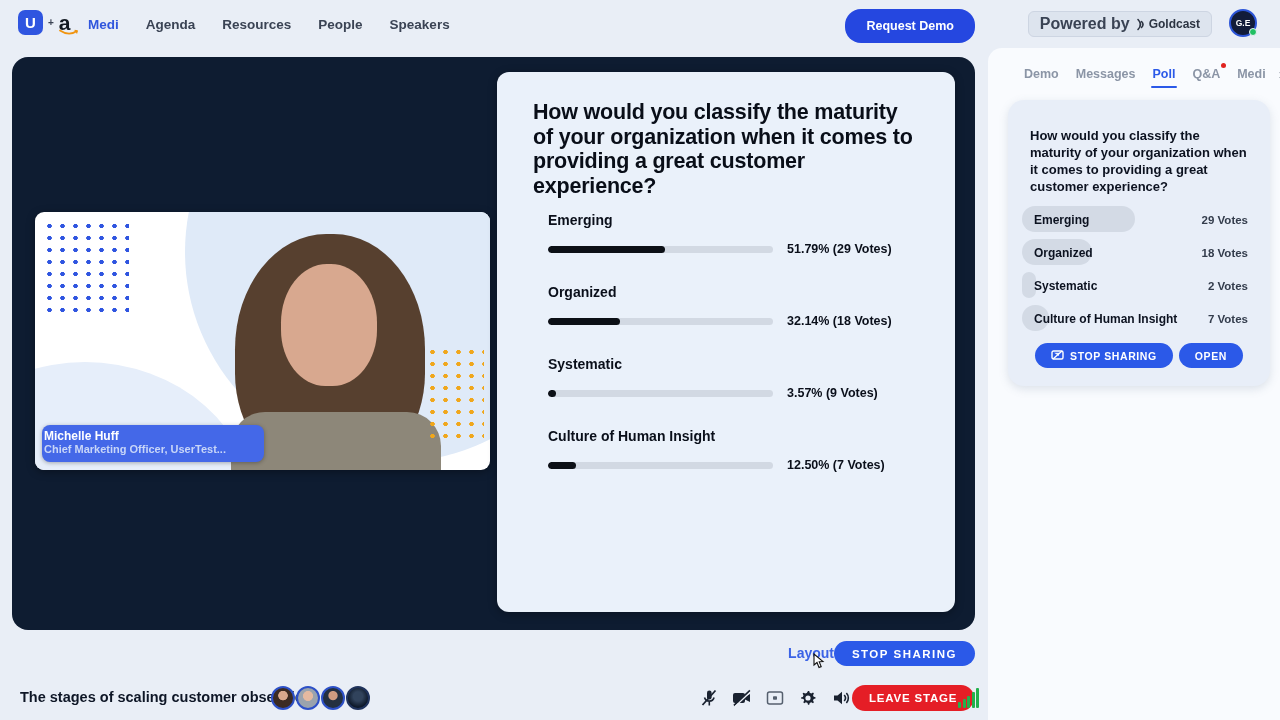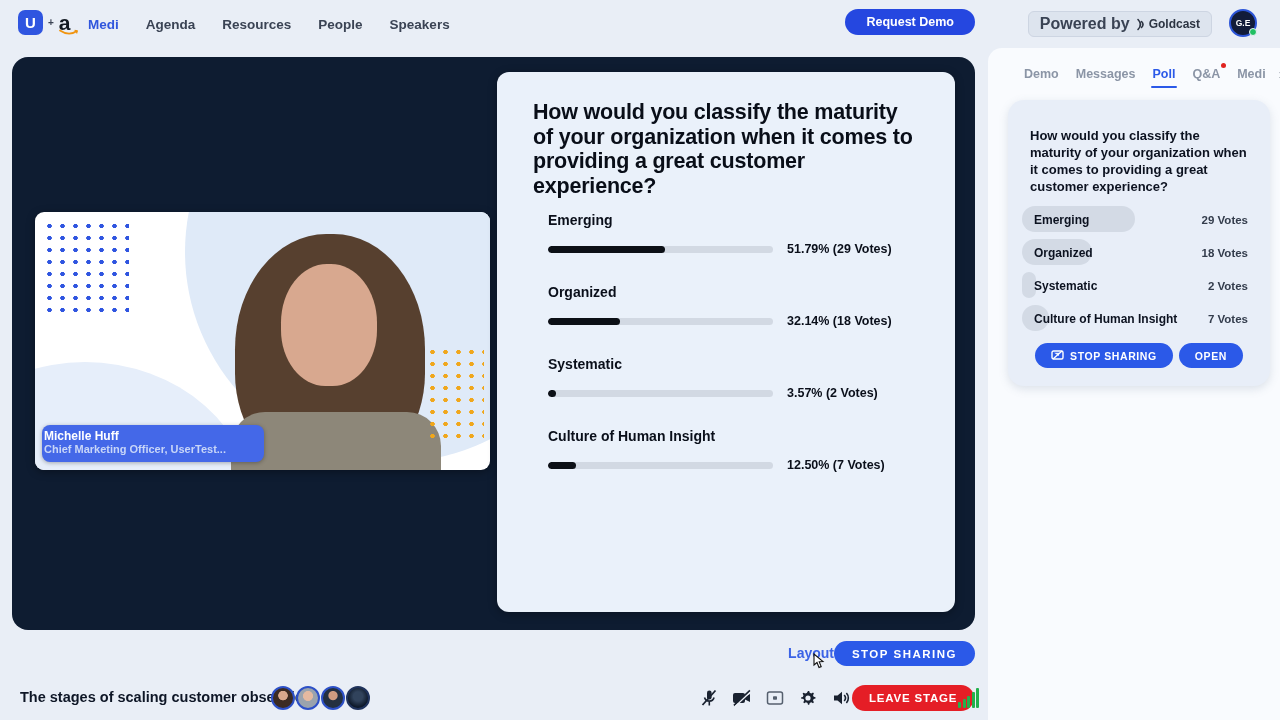--- a/index.html
+++ b/index.html
@@ -9,21 +9,21 @@
   
   .header { position:absolute; left:0; top:0; width:1280px; height:48px; }
   .logo-group { position:absolute; left:18px; top:10px; display:flex; align-items:center; gap:5px; }
   .logo-u { width:25px; height:25px; background:#2f55e0; border-radius:7px; color:#fff; font-weight:bold; font-size:15px; display:flex; align-items:center; justify-content:center; }
   .logo-plus { color:#3a4354; font-size:10px; font-weight:bold; }
   .logo-a { position:relative; color:#131a22; font-weight:bold; font-size:21px; line-height:1; }
   .logo-a svg { position:absolute; left:0; bottom:-4px; }
   .nav { position:absolute; left:88px; top:0; height:48px; display:flex; align-items:center; gap:27px; }
   .nav-item { font-size:13.5px; font-weight:bold; color:#3a4354; cursor:pointer; }
   .nav-item.active { color:#3056dd; }
-  .request-demo { position:absolute; right:305px; top:9px; height:26px; padding:0 21px; background:#2547e0; border:none; border-radius:16px; color:#fff; font-weight:bold; font-size:12.5px; font-family:inherit; cursor:pointer; }
+  .request-demo { position:absolute; right:305px; top:9px; height:34px; padding:0 21px; background:#2547e0; border:none; border-radius:16px; color:#fff; font-weight:bold; font-size:12.5px; font-family:inherit; cursor:pointer; }
   .powered { position:absolute; right:68px; top:11px; height:26px; padding:0 11px; background:#dde4ee; border:1px solid #cdd5e2; border-radius:6px; display:flex; align-items:center; gap:6px; }
   .powered-label { font-size:16px; font-weight:bold; color:#3a4354; }
   .powered-brand { font-size:12px; font-weight:600; color:#2c3442; display:flex; align-items:center; gap:2px; }
   .hdr-avatar { position:absolute; right:23px; top:9px; width:28px; height:28px; border-radius:50%; background:#121c3a; border:2px solid #2c55d8; color:#fff; font-size:8.5px; font-weight:bold; display:flex; align-items:center; justify-content:center; cursor:pointer; }
   .hdr-avatar .status { position:absolute; right:-2px; bottom:-1px; width:8px; height:8px; border-radius:50%; background:#21c063; border:1.5px solid #eef2f9; }
 
   
   .stage { position:absolute; left:12px; top:57px; width:963px; height:573px; background:#0e1c31; border-radius:16px; }
 
   
@@ -172,21 +172,21 @@
           <div class="bar-result">32.14% (18 Votes)</div>
         </div>
       </div>
 
       <div class="poll-option">
         <div class="olabel">Systematic</div>
         <div class="bar-row">
           <div class="bar-track">
               <div class="bar-fill" style="width: 3.57%;"></div>
             </div>
-          <div class="bar-result">3.57% (2 Votes)</div>
+          <div class="bar-result">3.57% (9 Votes)</div>
         </div>
       </div>
 
       <div class="poll-option">
         <div class="olabel">Culture of Human Insight</div>
         <div class="bar-row">
           <div class="bar-track">
               <div class="bar-fill" style="width: 12.5%;"></div>
             </div>
           <div class="bar-result">12.50% (7 Votes)</div>

